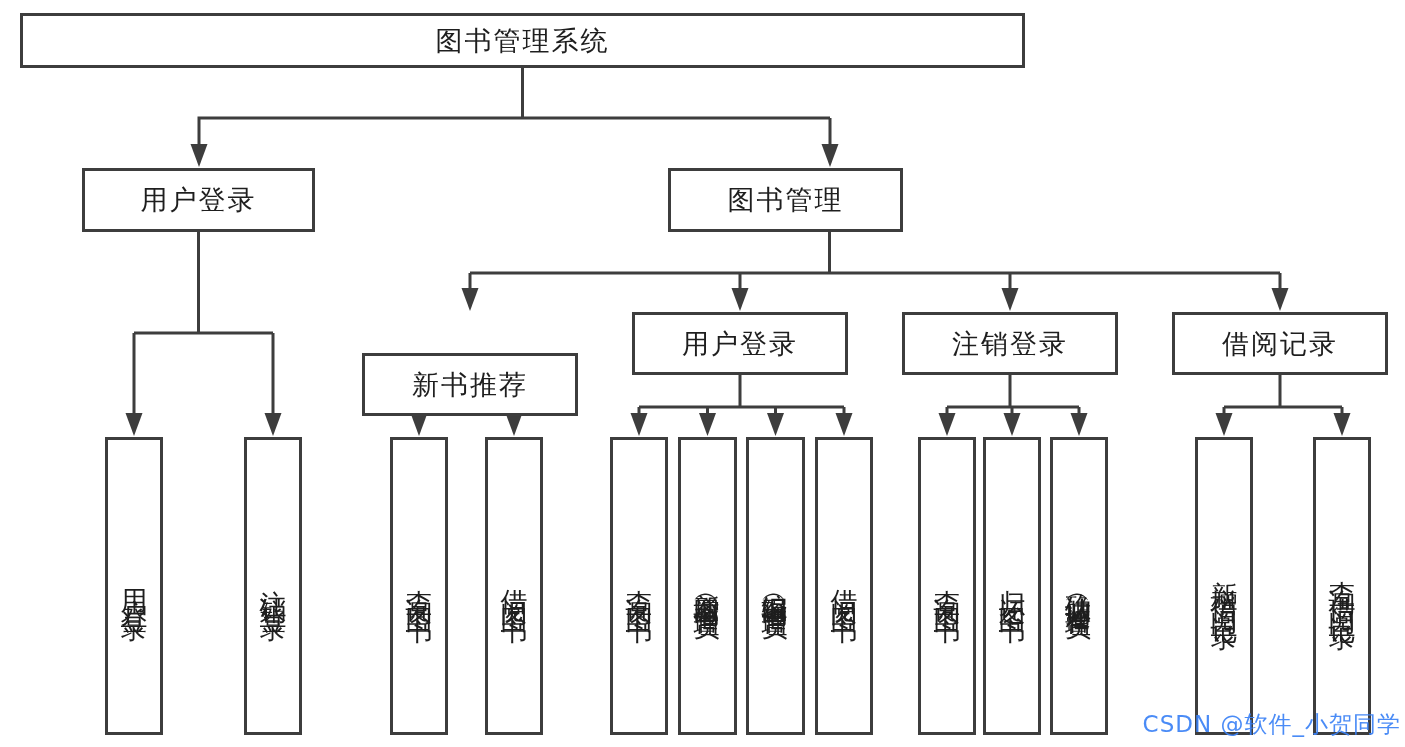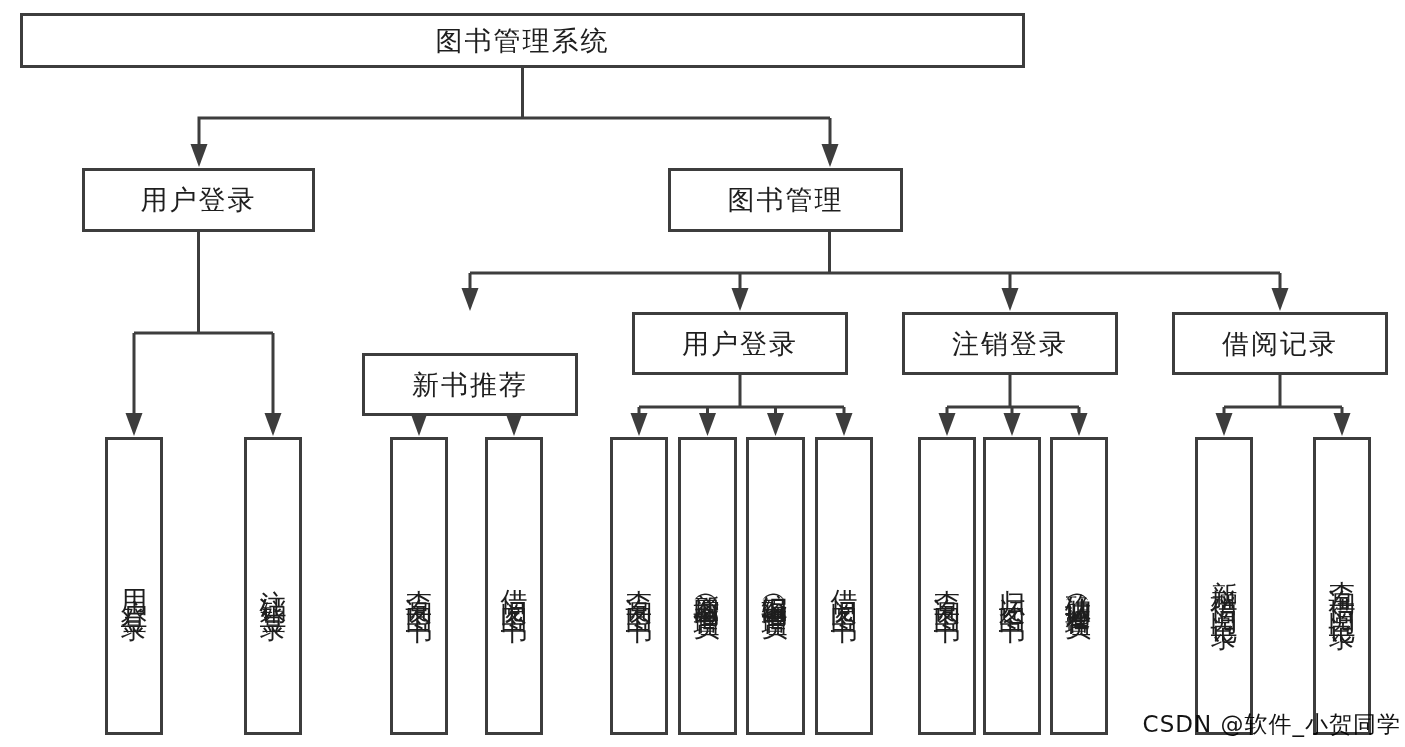--- a/index.html
+++ b/index.html
@@ -5,21 +5,21 @@
   :root { --line:#3d3d3d; --text:#1e1e1e; }
   * { box-sizing: border-box; }
   body { margin:0; background:#fff; font-family:"DejaVu Sans","Liberation Sans",sans-serif; }
   .stage { position:relative; width:1405px; height:747px; background:#fff; overflow:hidden; }
   svg.connectors { position:absolute; left:0; top:0; z-index:1; }
   .node { position:absolute; border:3px solid var(--line); background:#fff;
           display:flex; align-items:center; justify-content:center; color:var(--text); z-index:2; }
   .node .label { font-size:27px; letter-spacing:2px; white-space:nowrap; }
   .leaf .vlabel { writing-mode:vertical-rl; font-size:27px; letter-spacing:9px; color:var(--text); white-space:nowrap; }
   .leaf.long .vlabel { font-size:26px; letter-spacing:3px; }
-  .watermark { position:absolute; right:4px; top:709px; font-size:23px; color:#000000;
+  .watermark { position:absolute; right:4px; top:709px; font-size:23px; color:#3b82f6;
                z-index:3; letter-spacing:1px; opacity:.92; }
 </style>
 </head>
 <body>
 
 <div class="stage">
 
   <svg class="connectors" width="1405" height="747" viewBox="0 0 1405 747" fill="none" stroke="#3d3d3d" stroke-width="3">
 
     <g>

